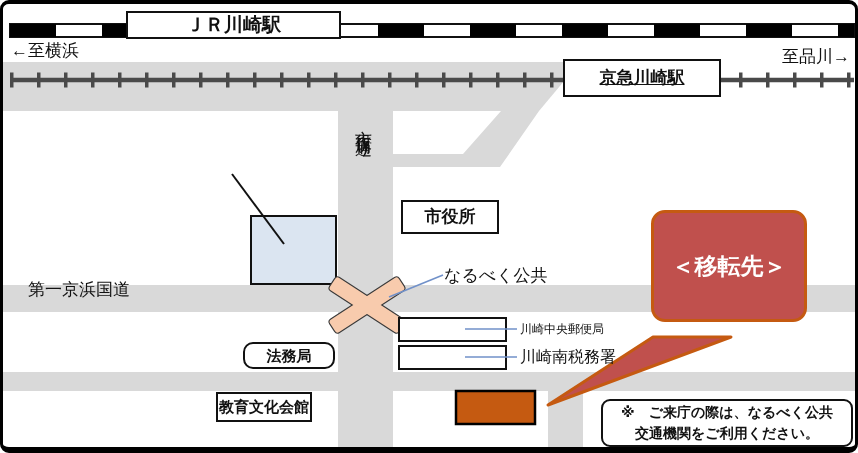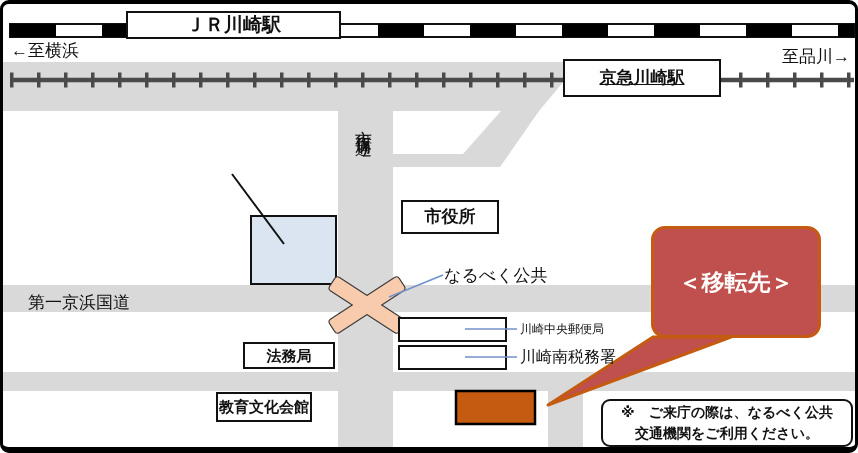--- a/index.html
+++ b/index.html
@@ -92,36 +92,36 @@
   </div>
   <div class="abs box" style="left:560px; top:55px; width:158px; height:38px; font-size:17px;text-decoration:underline;">
     <span>京急川崎駅</span>
   </div>
 
   <div class="abs lbl" style="left:8px; top:35px; font-size:17px;">←至横浜</div>
   <div class="abs lbl" style="left:779px; top:41px; font-size:17px;">至品川→</div>
 
 
   <div class="abs lbl vert" style="left:349px; top:113px; font-size:17px;">市役所通り</div>
-  <div class="abs lbl" style="left:25px; top:287px; font-size:17px;">第一京浜国道</div>
+  <div class="abs lbl" style="left:25px; top:274px; font-size:17px;">第一京浜国道</div>
 
   <div class="abs box" style="left:398px; top:168px; width:98px; height:34px; font-size:17px;margin-top:28px;">
     <span>市役所</span>
   </div>
   <div class="abs lbl" style="left:441px; top:260px; font-size:17px;">なるべく公共</div>
   <div class="abs lbl" style="left:517px; top:317px; font-size:12px;">川崎中央郵便局</div>
   <div class="abs lbl" style="left:517px; top:343px; font-size:16px;">川崎南税務署</div>
-  <div class="abs box" style="left:240px; top:338px; width:92px; height:27px; font-size:15px;">
+  <div class="abs box" style="left:240px; top:338px; width:92px; height:27px; font-size:15px;border-radius:10px;">
     <span>法務局</span>
   </div>
   <div class="abs box" style="left:213px; top:388px; width:96px; height:30px; font-size:15px;">
     <span>教育文化会館</span>
   </div>
 
-  <div class="abs callout" style="left:648px; top:222px; width:170px; height:112px;">
+  <div class="abs callout" style="left:648px; top:206px; width:156px; height:112px;">
     <div class="l1">＜移転先＞</div>
   </div>
 
   <div class="abs note" style="left:598px; top:395px; width:252px; height:48px;">
     <div>※　ご来庁の際は、なるべく公共</div>
     <div>交通機関をご利用ください。</div>
   </div>
 
 </div>
 

